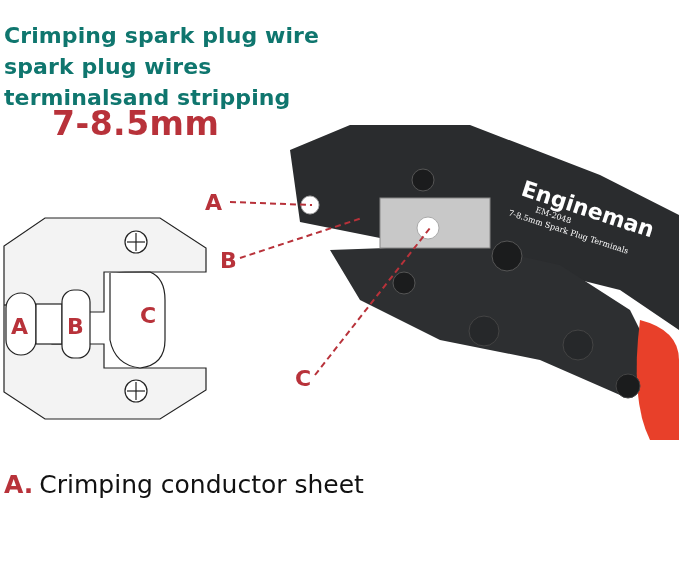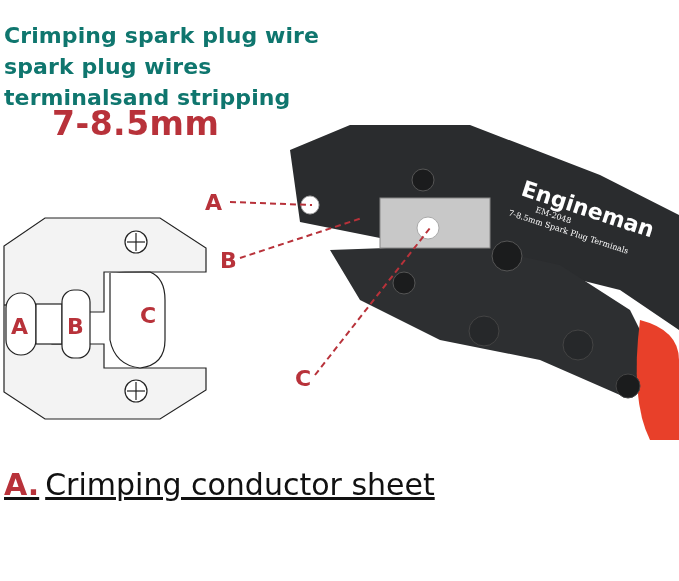--- a/index.html
+++ b/index.html
@@ -1,19 +1,19 @@
 <!DOCTYPE html>
 <html><head>
 <meta charset="utf-8">
 <style>
   html, body { margin: 0; padding: 0; background: #ffffff; }
   body { width: 679px; height: 581px; position: relative; overflow: hidden; font-family: "DejaVu Sans", sans-serif; }
   .title { position: absolute; left: 4px; top: 20px; font-weight: bold; font-size: 22px; line-height: 31px; color: #0f766e; letter-spacing: 0.1px; }
   .size { position: absolute; left: 4px; top: 104px; font-weight: bold; font-size: 33px; color: #b8323a; letter-spacing: 0.5px; margin-left: 48px; }
-  .legend { position: absolute; left: 4px; top: 467px; font-size: 30px; line-height: 35px; color: #111; text-decoration: underline; }
+  .legend { position: absolute; left: 4px; top: 467px; font-size: 25px; line-height: 35px; color: #111; }
   .legend .k { color: #b8323a; font-weight: bold; margin-right: 6px; }
   svg { position: absolute; left: 0; top: 0; }
   .lbl { font-family: "DejaVu Sans", sans-serif; font-weight: bold; fill: #b8323a; }
   .brand { font-family: "DejaVu Sans", sans-serif; font-weight: bold; fill: #fff; }
   .sub { font-family: "DejaVu Serif", serif; fill: #fff; }
 </style>
 </head>
 <body>
 
 <div class="title">

